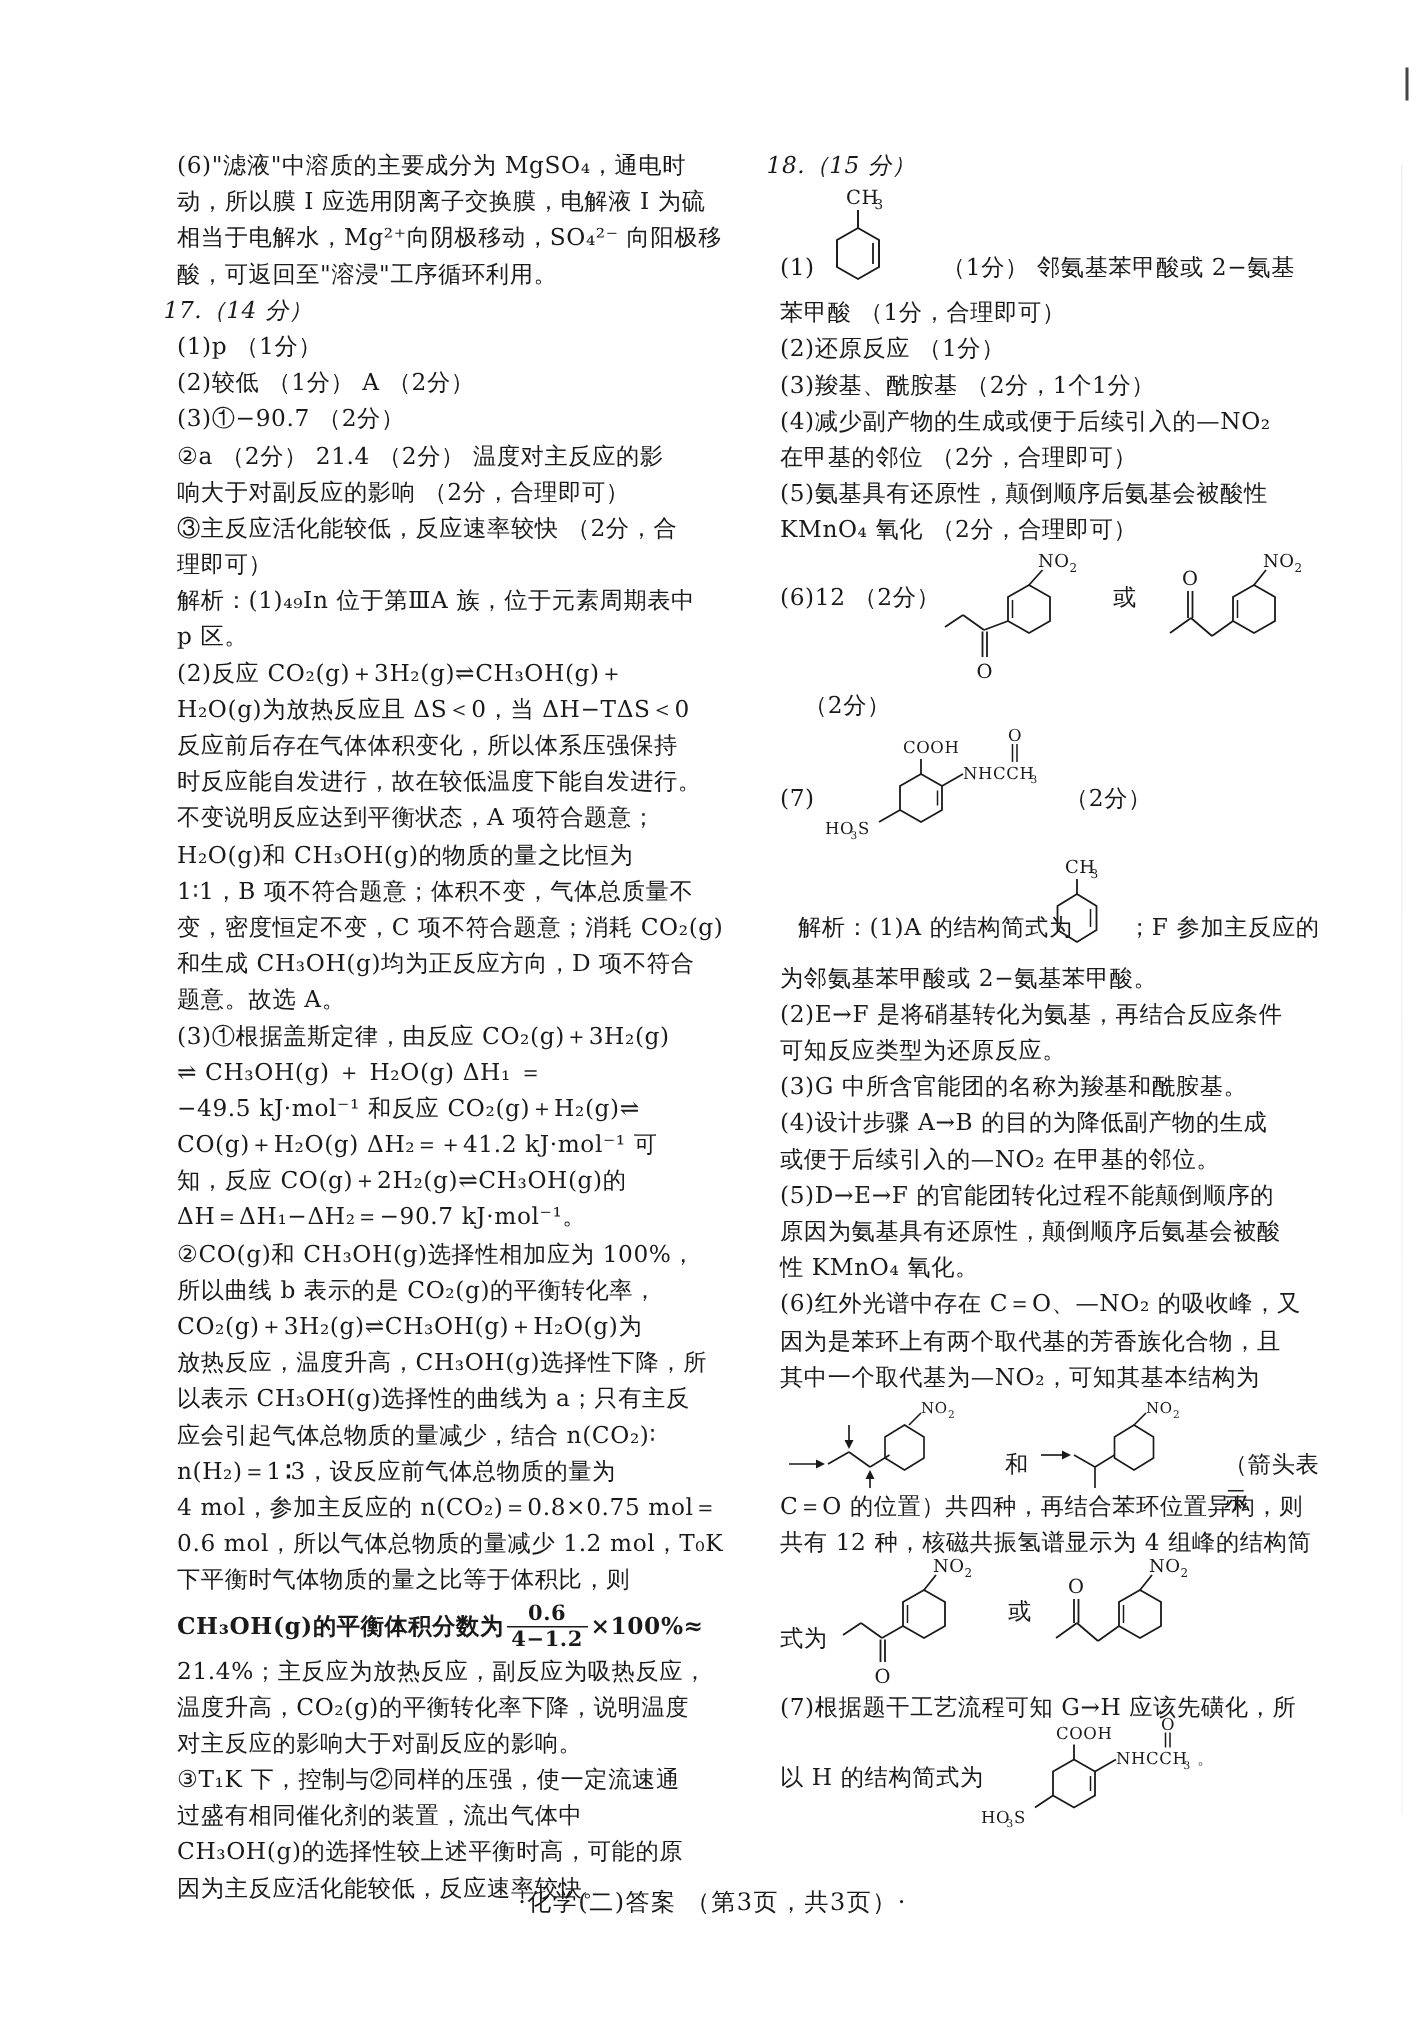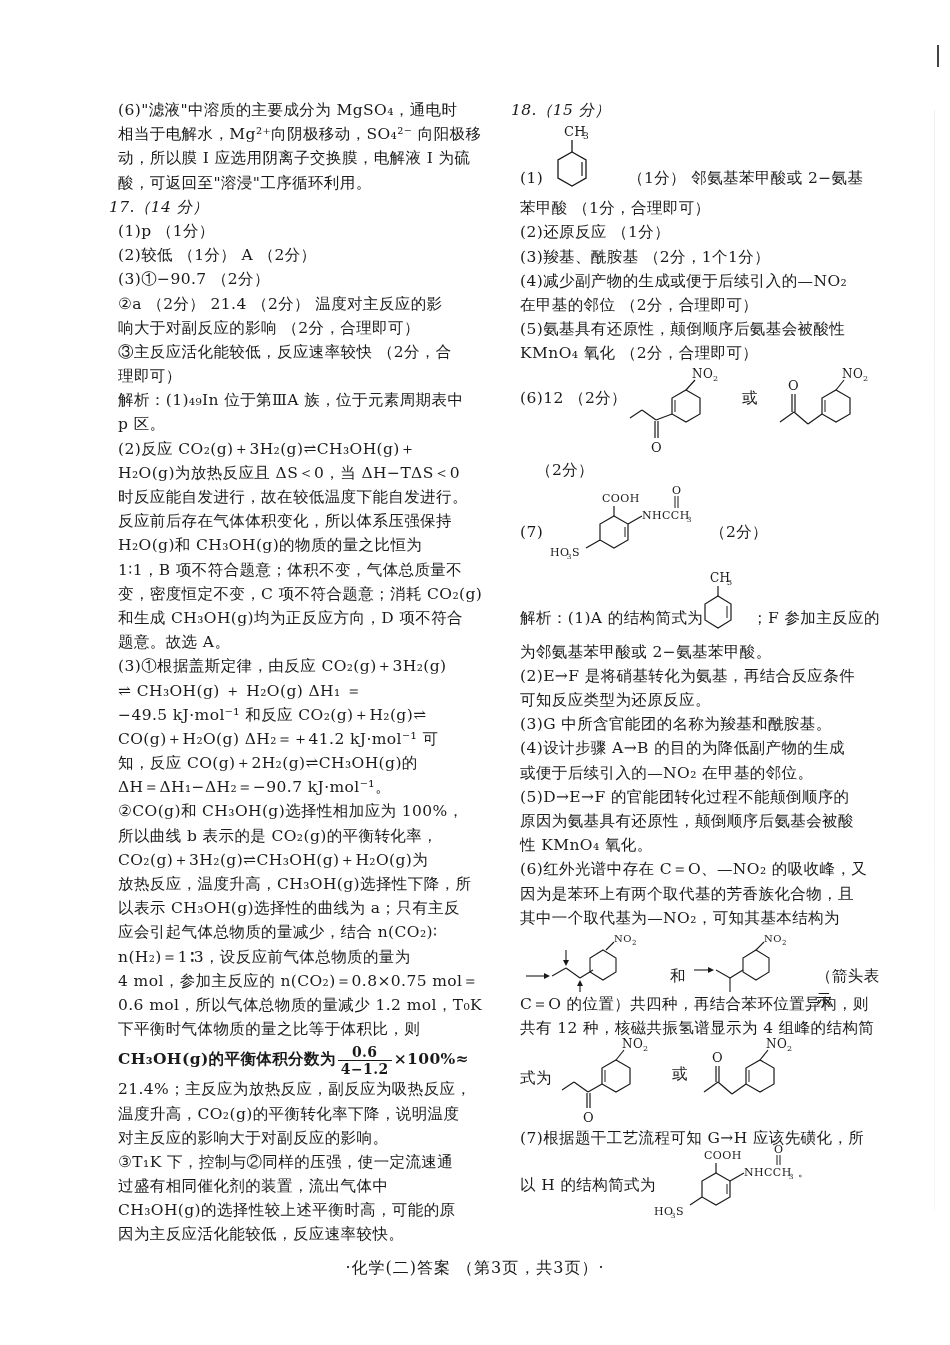--- a/index.html
+++ b/index.html
@@ -27,41 +27,42 @@
 </head>
 <body>
 
 <div class="page">
   <div class="edge-mark"></div>
   <div class="faint-right"></div>
 
   <div class="col col-left">
     <div>
       <div class="line">(6)"滤液"中溶质的主要成分为 MgSO₄，通电时</div>
+      <div class="line">动，所以膜 I 应选用阴离子交换膜，电解液 I 为硫</div>
       <div class="line">相当于电解水，Mg²⁺向阴极移动，SO₄²⁻ 向阳极移</div>
-      <div class="line">动，所以膜 I 应选用阴离子交换膜，电解液 I 为硫</div>
       <div class="line">酸，可返回至"溶浸"工序循环利用。</div>
     </div>
     <div class="line qhead">17.（14 分）</div>
     <div>
       <div class="line">(1)p （1分）</div>
       <div class="line">(2)较低 （1分） A （2分）</div>
       <div class="line">(3)①−90.7 （2分）</div>
       <div class="line">②a （2分） 21.4 （2分） 温度对主反应的影</div>
       <div class="line">响大于对副反应的影响 （2分，合理即可）</div>
       <div class="line">③主反应活化能较低，反应速率较快 （2分，合</div>
       <div class="line">理即可）</div>
     </div>
     <div>
       <div class="line">解析：(1)₄₉In 位于第ⅢA 族，位于元素周期表中</div>
       <div class="line">p 区。</div>
       <div class="line">(2)反应 CO₂(g)＋3H₂(g)⇌CH₃OH(g)＋</div>
       <div class="line">H₂O(g)为放热反应且 ΔS＜0，当 ΔH−TΔS＜0</div>
+      <div class="line">反应前后存在气体体积变化，所以体系压强保持</div>
       <div class="line">时反应能自发进行，故在较低温度下能自发进行。</div>
-      <div class="line">反应前后存在气体体积变化，所以体系压强保持</div>
+      <div class="line">不变说明反应达到平衡状态，A 项符合题意；</div>
       <div class="line">H₂O(g)和 CH₃OH(g)的物质的量之比恒为</div>
       <div class="line">1∶1，B 项不符合题意；体积不变，气体总质量不</div>
       <div class="line">变，密度恒定不变，C 项不符合题意；消耗 CO₂(g)</div>
       <div class="line">和生成 CH₃OH(g)均为正反应方向，D 项不符合</div>
       <div class="line">题意。故选 A。</div>
       <div class="line">(3)①根据盖斯定律，由反应 CO₂(g)＋3H₂(g)</div>
       <div class="line">⇌ CH₃OH(g) ＋ H₂O(g)    ΔH₁ ＝</div>
       <div class="line">−49.5 kJ·mol⁻¹ 和反应 CO₂(g)＋H₂(g)⇌</div>
       <div class="line">CO(g)＋H₂O(g)  ΔH₂＝＋41.2 kJ·mol⁻¹ 可</div>
       <div class="line">知，反应 CO(g)＋2H₂(g)⇌CH₃OH(g)的</div>
@@ -158,21 +159,21 @@
         <line x1="86" y1="40" x2="100" y2="32" stroke="#1a1a1a" stroke-width="1.2"></line>
         <line x1="58" y1="56" x2="44" y2="64" stroke="#1a1a1a" stroke-width="1.2"></line>
         <text x="8" y="72" font-size="11" fill="#1a1a1a">HO</text>
           <text x="25" y="75" font-size="7" fill="#1a1a1a">3</text>
           <text x="30" y="72" font-size="11" fill="#1a1a1a">S</text>
       </svg>
       <span style="position:absolute;left:190px;top:38px;">（2分）</span>
     </div>
 
     <div class="struct-row" style="height:70px;">
-      <span style="position:absolute;left:0;top:36px;text-align:center;">解析：(1)A 的结构简式为</span>
+      <span style="position:absolute;left:12px;top:36px;text-align:center;">解析：(1)A 的结构简式为</span>
       <svg class="svgmol" style="left:176px;top:0;" width="50" height="70" viewBox="0 0 50 70">
         <text x="14" y="12" font-size="12" fill="#1a1a1a">CH</text>
           <text x="31" y="15" font-size="8" fill="#1a1a1a">3</text>
         <line x1="22" y1="16" x2="22" y2="26" stroke="#1a1a1a" stroke-width="1.2"></line>
         <polygon points="22,26 35,34 35,50 22,58 9,50 9,34" fill="none" stroke="#1a1a1a" stroke-width="1.2"></polygon>
         <line x1="31" y1="36" x2="31" y2="48" stroke="#1a1a1a" stroke-width="1"></line>
       </svg>
       <span style="position:absolute;left:232px;top:36px;">；F 参加主反应的</span>
     </div>
     <div class="line">为邻氨基苯甲酸或 2−氨基苯甲酸。</div>
@@ -215,21 +216,21 @@
         <line x1="38" y1="48" x2="38" y2="62" stroke="#1a1a1a" stroke-width="1.1"></line>
         <line x1="2" y1="40" x2="20" y2="40" stroke="#1a1a1a" stroke-width="1.1"></line>
         <polygon points="22,40 16,37 16,43" fill="#1a1a1a"></polygon>
       </svg>
       <span style="position:absolute;left:296px;top:34px;">（箭头表示</span>
     </div>
     <div class="line">C＝O 的位置）共四种，再结合苯环位置异构，则</div>
     <div class="line">共有 12 种，核磁共振氢谱显示为 4 组峰的结构简</div>
 
     <div class="struct-row" style="height:86px;">
-      <span style="position:absolute;left:0;top:26px;">式为</span>
+      <span style="position:absolute;left:0;top:40px;">式为</span>
       <svg class="svgmol" style="left:36px;top:-4px;" width="100" height="90" viewBox="0 0 100 90">
         <text x="66" y="12" font-size="12" fill="#1a1a1a">NO</text>
           <text x="87" y="15" font-size="8" fill="#1a1a1a">2</text>
         <line x1="68" y1="14" x2="60" y2="24" stroke="#1a1a1a" stroke-width="1.2"></line>
         <polygon points="60,24 74,32 74,48 60,56 46,48 46,32" fill="none" stroke="#1a1a1a" stroke-width="1.2"></polygon>
         <line x1="49" y1="34" x2="49" y2="46" stroke="#1a1a1a" stroke-width="1"></line>
         <line x1="46" y1="48" x2="32" y2="56" stroke="#1a1a1a" stroke-width="1.2"></line>
         <line x1="32" y1="56" x2="18" y2="46" stroke="#1a1a1a" stroke-width="1.2"></line>
         <line x1="18" y1="46" x2="6" y2="54" stroke="#1a1a1a" stroke-width="1.2"></line>
         <line x1="31" y1="57" x2="31" y2="72" stroke="#1a1a1a" stroke-width="1.2"></line>

